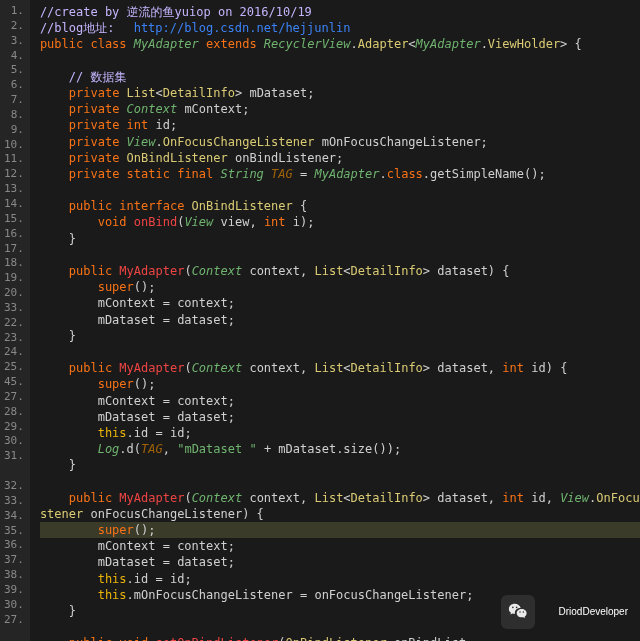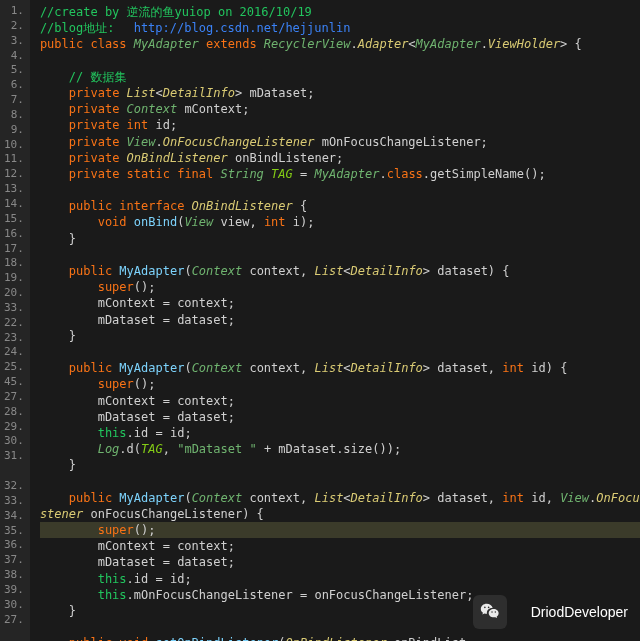--- a/index.html
+++ b/index.html
@@ -25,40 +25,40 @@
   }
   .gutter div { font-size: 11px; }
   .code {
     padding: 4px 0 4px 10px;
     background: #1a1a1a;
     white-space: pre;
     flex-grow: 1;
   }
   .code .line { min-height: 1.35em; }
   .hl-32 { background: #3b3b2a; }
-  .c-comment { color: #22c55e; }
+  .c-comment { color: #c4b5fd; }
   .c-keyword { color: #f97316; }
   .c-type    { color: #6fb36f; font-style: italic; }
-  .c-typegen { color: #dacb74; font-style: italic; }
-  .c-method  { color: #7dd3fc; }
+  .c-typegen { color: #dacb74; }
+  .c-method  { color: #ef4444; }
   .c-text    { color: #d0d0d0; }
   .c-string  { color: #6fb36f; }
-  .c-this    { color: #22c55e; }
+  .c-this    { color: #eab308; }
   .c-link    { color: #3b82f6; margin-left: 12px; }
-  .c-static  { color: #84cc16; font-style: italic; }
+  .c-static  { color: #a16207; font-style: italic; }
   .overlay {
     position: absolute;
     right: 12px;
     bottom: 12px;
     display: flex;
     align-items: center;
     gap: 24px;
     color: #fff;
     font-family: Arial, sans-serif;
-    font-size: 14px;
+    font-size: 10px;
   }
   .overlay .avatar {
     width: 34px; height: 34px;
     border-radius: 6px;
     background: #2e2e2e;
     display: flex;
     align-items: center;
     justify-content: center;
   }
   .overlay .avatar svg { width: 22px; height: 22px; fill: #fff; opacity: .9; }

